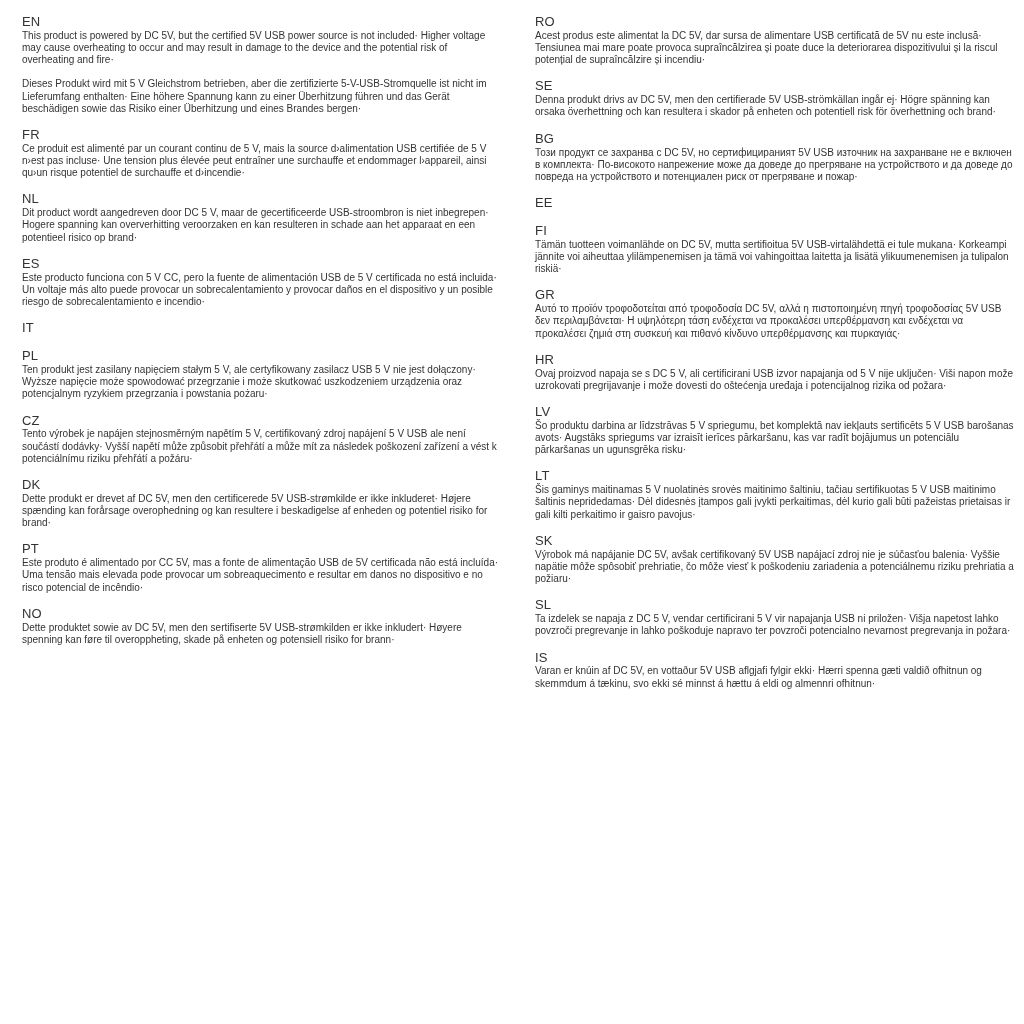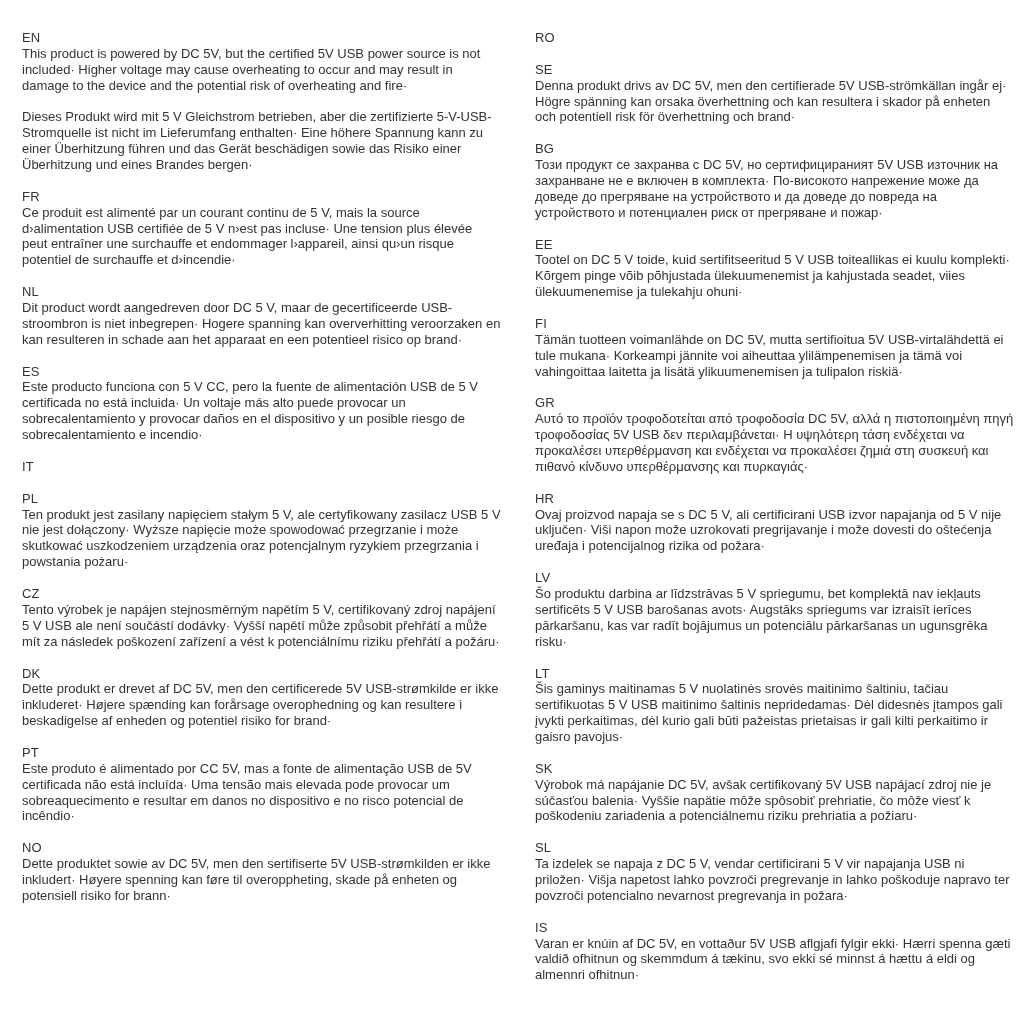--- a/index.html
+++ b/index.html
@@ -21,31 +21,31 @@
     height: 1024px;
     padding: 14px 10px 8px 22px;
     display: flex;
     gap: 34px;
   }
   .col {
     flex: 1 1 0;
     min-width: 0;
   }
   .lang-section {
-    margin: 16px 0 12px 0;
+    margin: 0 0 12px 0;
   }
   .lang-code {
     font-size: 13px;
     line-height: 1.22;
     font-weight: 400;
     margin: 0;
     letter-spacing: 0.2px;
   }
   .lang-text {
-    font-size: 13px;
+    font-size: 10px;
     line-height: 1.22;
     margin: 0;
   }
 </style>
 </head>
 <body>
 
 <div class="page">
   <div class="col">
   <div class="lang-section">
@@ -98,35 +98,35 @@
 
 
   <div class="lang-section">
     <div class="lang-code">NO</div>
     <div class="lang-text">Dette produktet sowie av DC 5V, men den sertifiserte 5V USB-strømkilden er ikke inkludert· Høyere spenning kan føre til overoppheting, skade på enheten og potensiell risiko for brann·</div>
   </div>
 </div>
   <div class="col">
   <div class="lang-section">
     <div class="lang-code">RO</div>
+    <div class="lang-text">Acest produs este alimentat la DC 5V, dar sursa de alimentare USB certificată de 5V nu este inclusă· Tensiunea mai mare poate provoca supraîncălzirea și poate duce la deteriorarea dispozitivului și la riscul potențial de supraîncălzire și incendiu·</div>
   </div>
 
   <div class="lang-section">
     <div class="lang-code">SE</div>
     <div class="lang-text">Denna produkt drivs av DC 5V, men den certifierade 5V USB-strömkällan ingår ej· Högre spänning kan orsaka överhettning och kan resultera i skador på enheten och potentiell risk för överhettning och brand·</div>
   </div>
 
   <div class="lang-section">
     <div class="lang-code">BG</div>
     <div class="lang-text">Този продукт се захранва с DC 5V, но сертифицираният 5V USB източник на захранване не е включен в комплекта· По-високото напрежение може да доведе до прегряване на устройството и да доведе до повреда на устройството и потенциален риск от прегряване и пожар·</div>
   </div>
 
   <div class="lang-section">
     <div class="lang-code">EE</div>
-    <div class="lang-text">Tootel on DC 5 V toide, kuid sertifitseeritud 5 V USB toiteallikas ei kuulu komplekti· Kõrgem pinge võib põhjustada ülekuumenemist ja kahjustada seadet, viies ülekuumenemise ja tulekahju ohuni·</div>
   </div>
 
   <div class="lang-section">
     <div class="lang-code">FI</div>
     <div class="lang-text">Tämän tuotteen voimanlähde on DC 5V, mutta sertifioitua 5V USB-virtalähdettä ei tule mukana· Korkeampi jännite voi aiheuttaa ylilämpenemisen ja tämä voi vahingoittaa laitetta ja lisätä ylikuumenemisen ja tulipalon riskiä·</div>
   </div>
 
   <div class="lang-section">
     <div class="lang-code">GR</div>
     <div class="lang-text">Αυτό το προϊόν τροφοδοτείται από τροφοδοσία DC 5V, αλλά η πιστοποιημένη πηγή τροφοδοσίας 5V USB δεν περιλαμβάνεται· Η υψηλότερη τάση ενδέχεται να προκαλέσει υπερθέρμανση και ενδέχεται να προκαλέσει ζημιά στη συσκευή και πιθανό κίνδυνο υπερθέρμανσης και πυρκαγιάς·</div>

